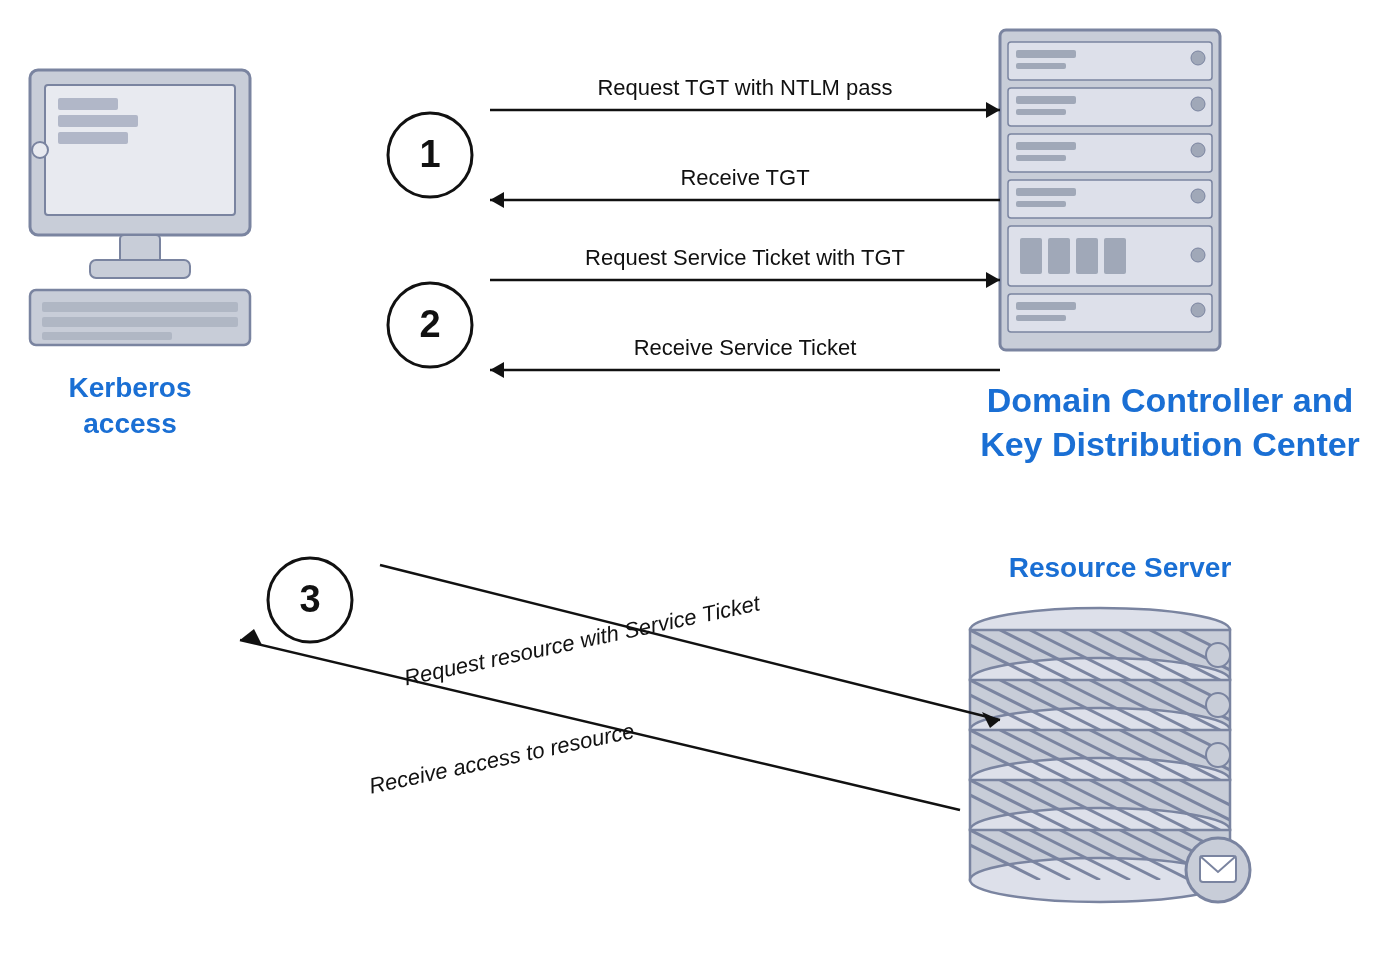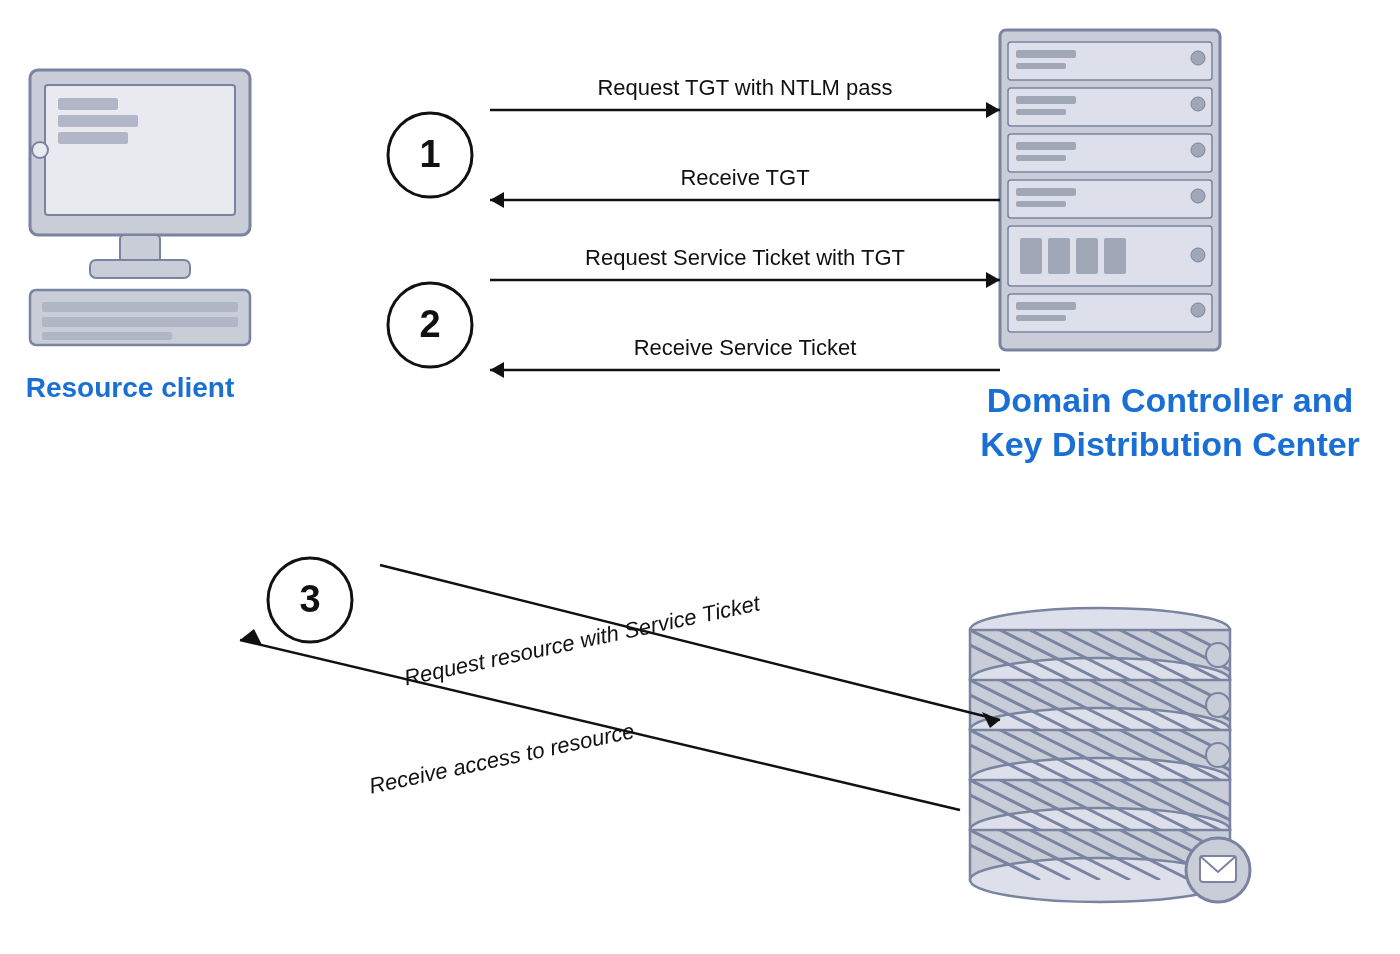--- a/index.html
+++ b/index.html
@@ -240,18 +240,19 @@
 
     <text transform="rotate(-12, 690, 620)" x="580" y="625" text-anchor="middle" font-size="22" fill="#111" font-style="italic">Request resource with Service Ticket</text>
 
     <line x1="240" y1="640" x2="960" y2="810" stroke="#111" stroke-width="2.5"></line>
     <polygon points="240,640 262,645 254,629" fill="#111"></polygon>
 
     <text transform="rotate(-12, 600, 740)" x="500" y="745" text-anchor="middle" font-size="22" fill="#111" font-style="italic">Receive access to resource</text>
 
   </svg>
 
-  <div class="label-text" id="label-kerberos">Resource client</div>
+  <div class="label-text" id="label-kerberos">Kerberos access</div>
 
   <div class="label-text" id="label-dc" style="left:980px; top:378px; width:380px; font-size:34px;">Domain Controller and<br>Key Distribution Center</div>
 
+  <div class="label-text" id="label-rs">Resource Server</div>
 
 </div>
 
 </body></html>

